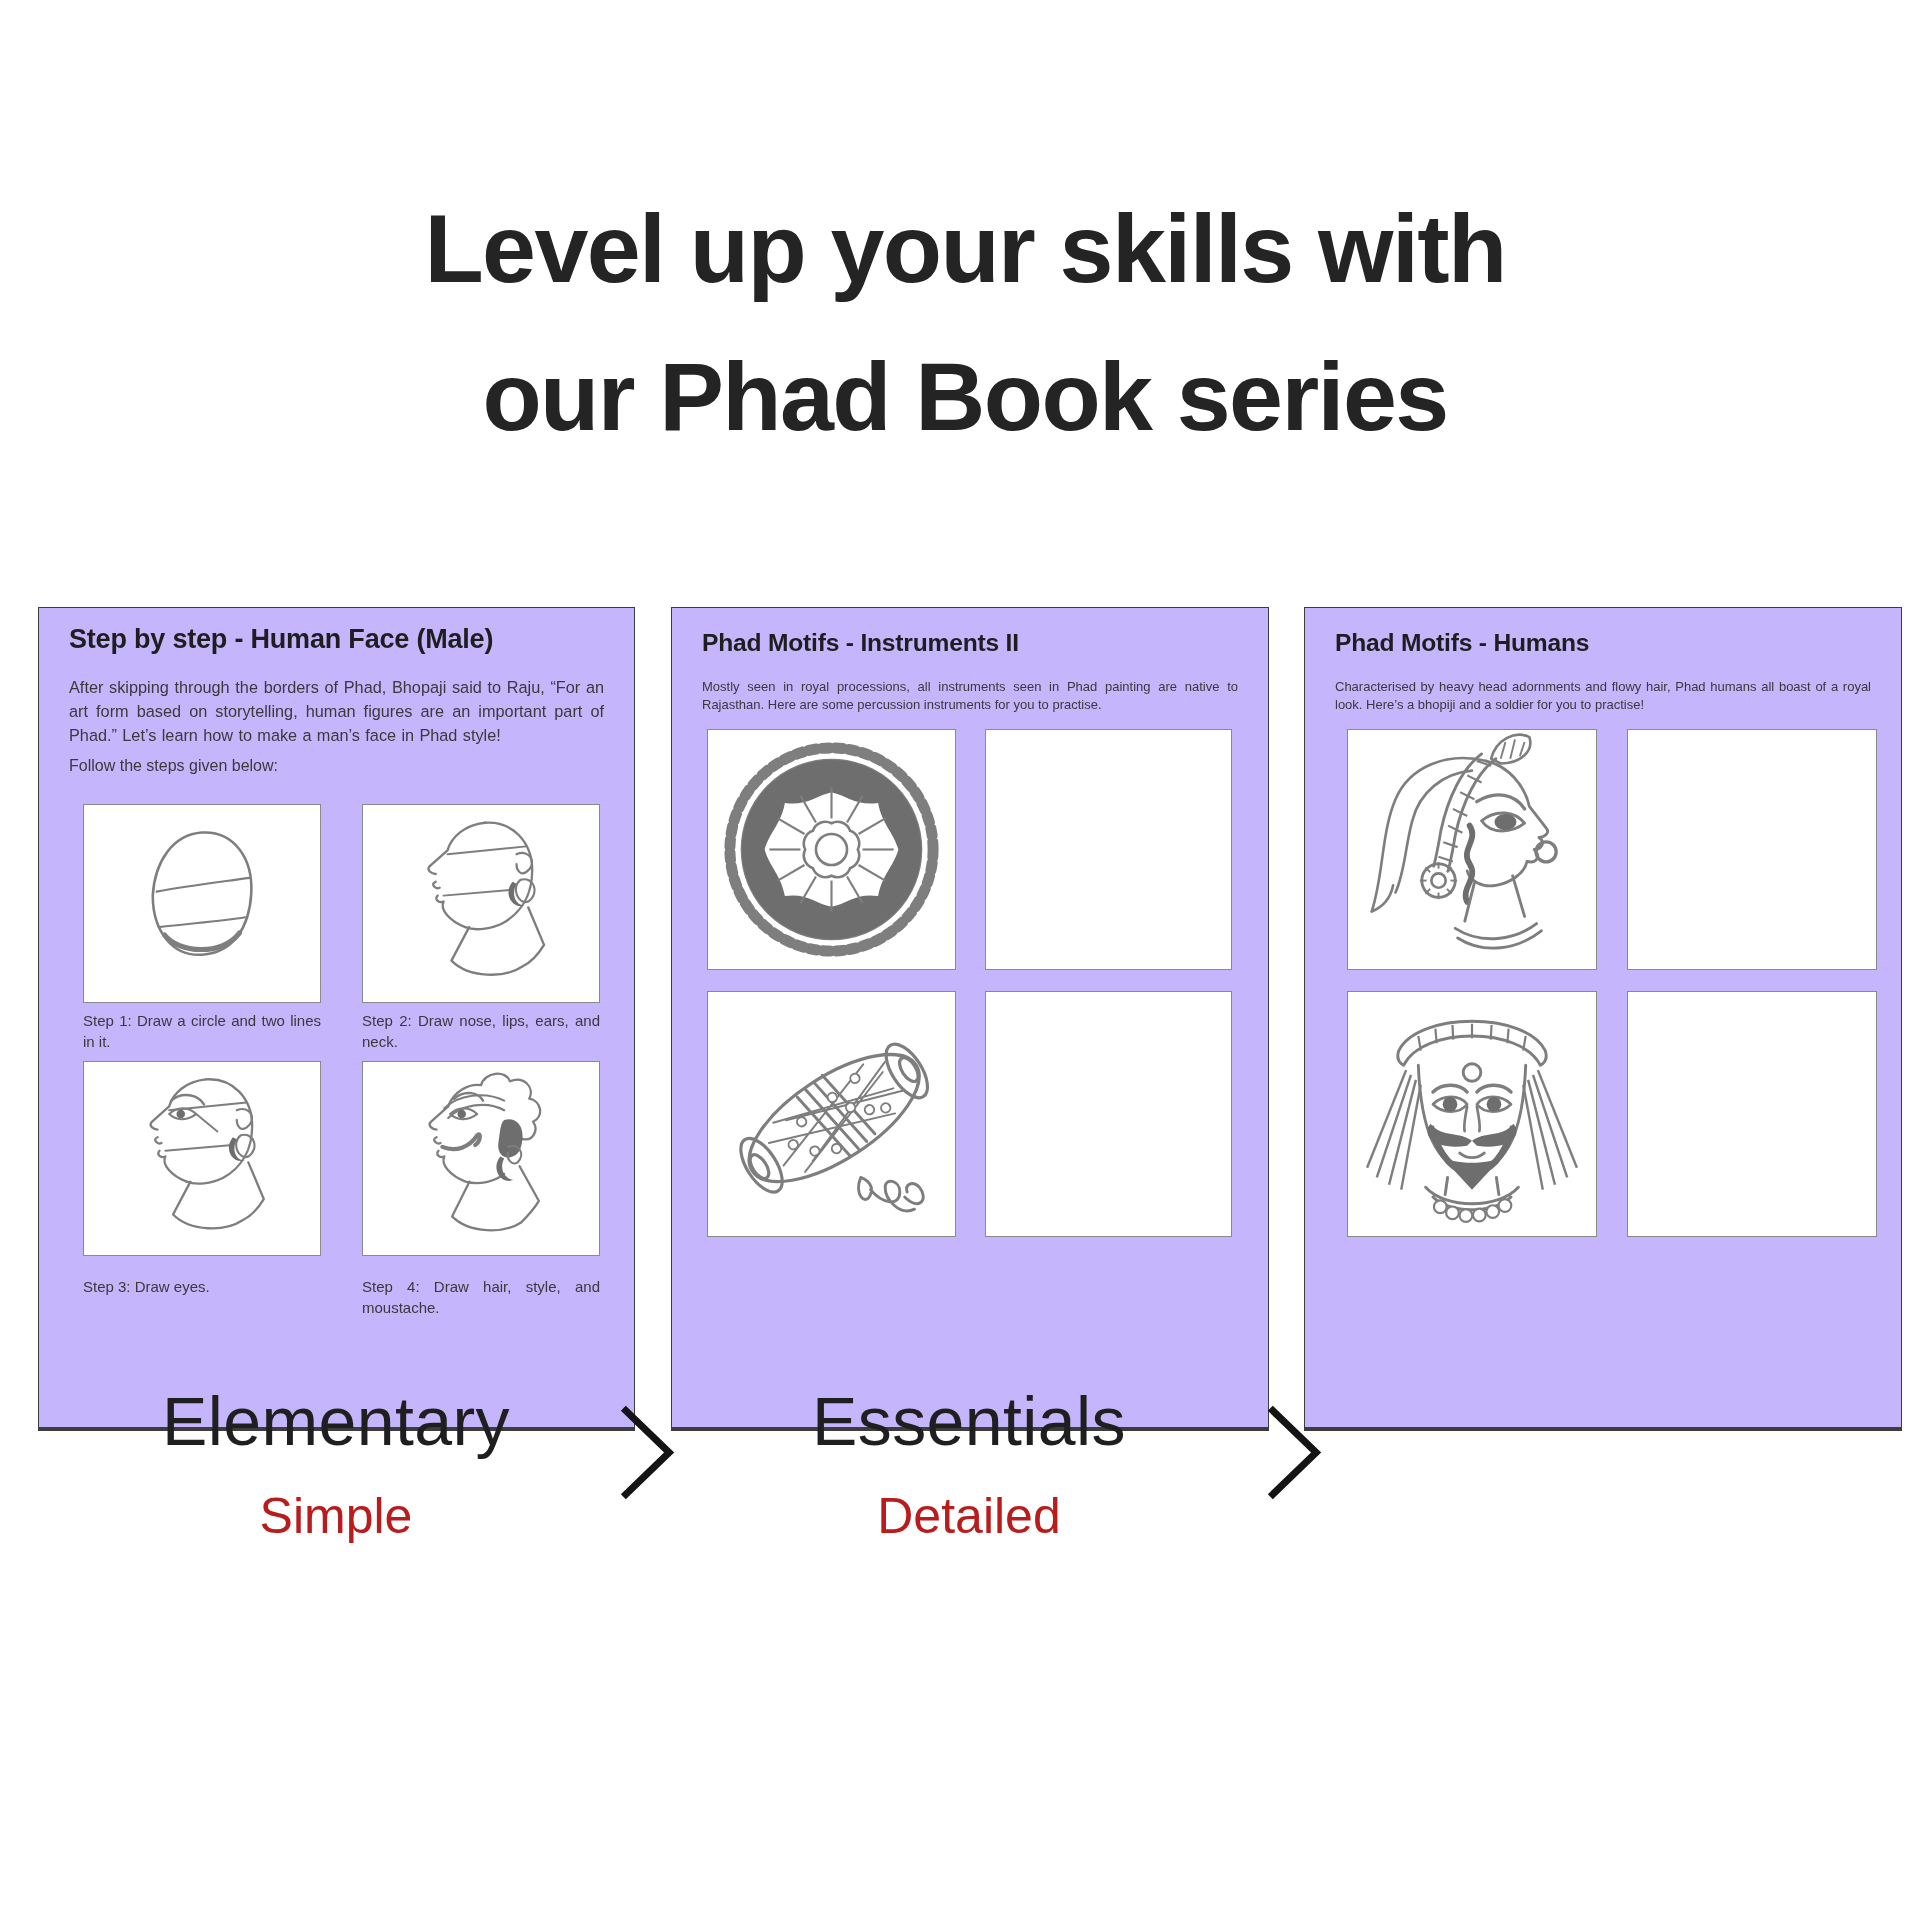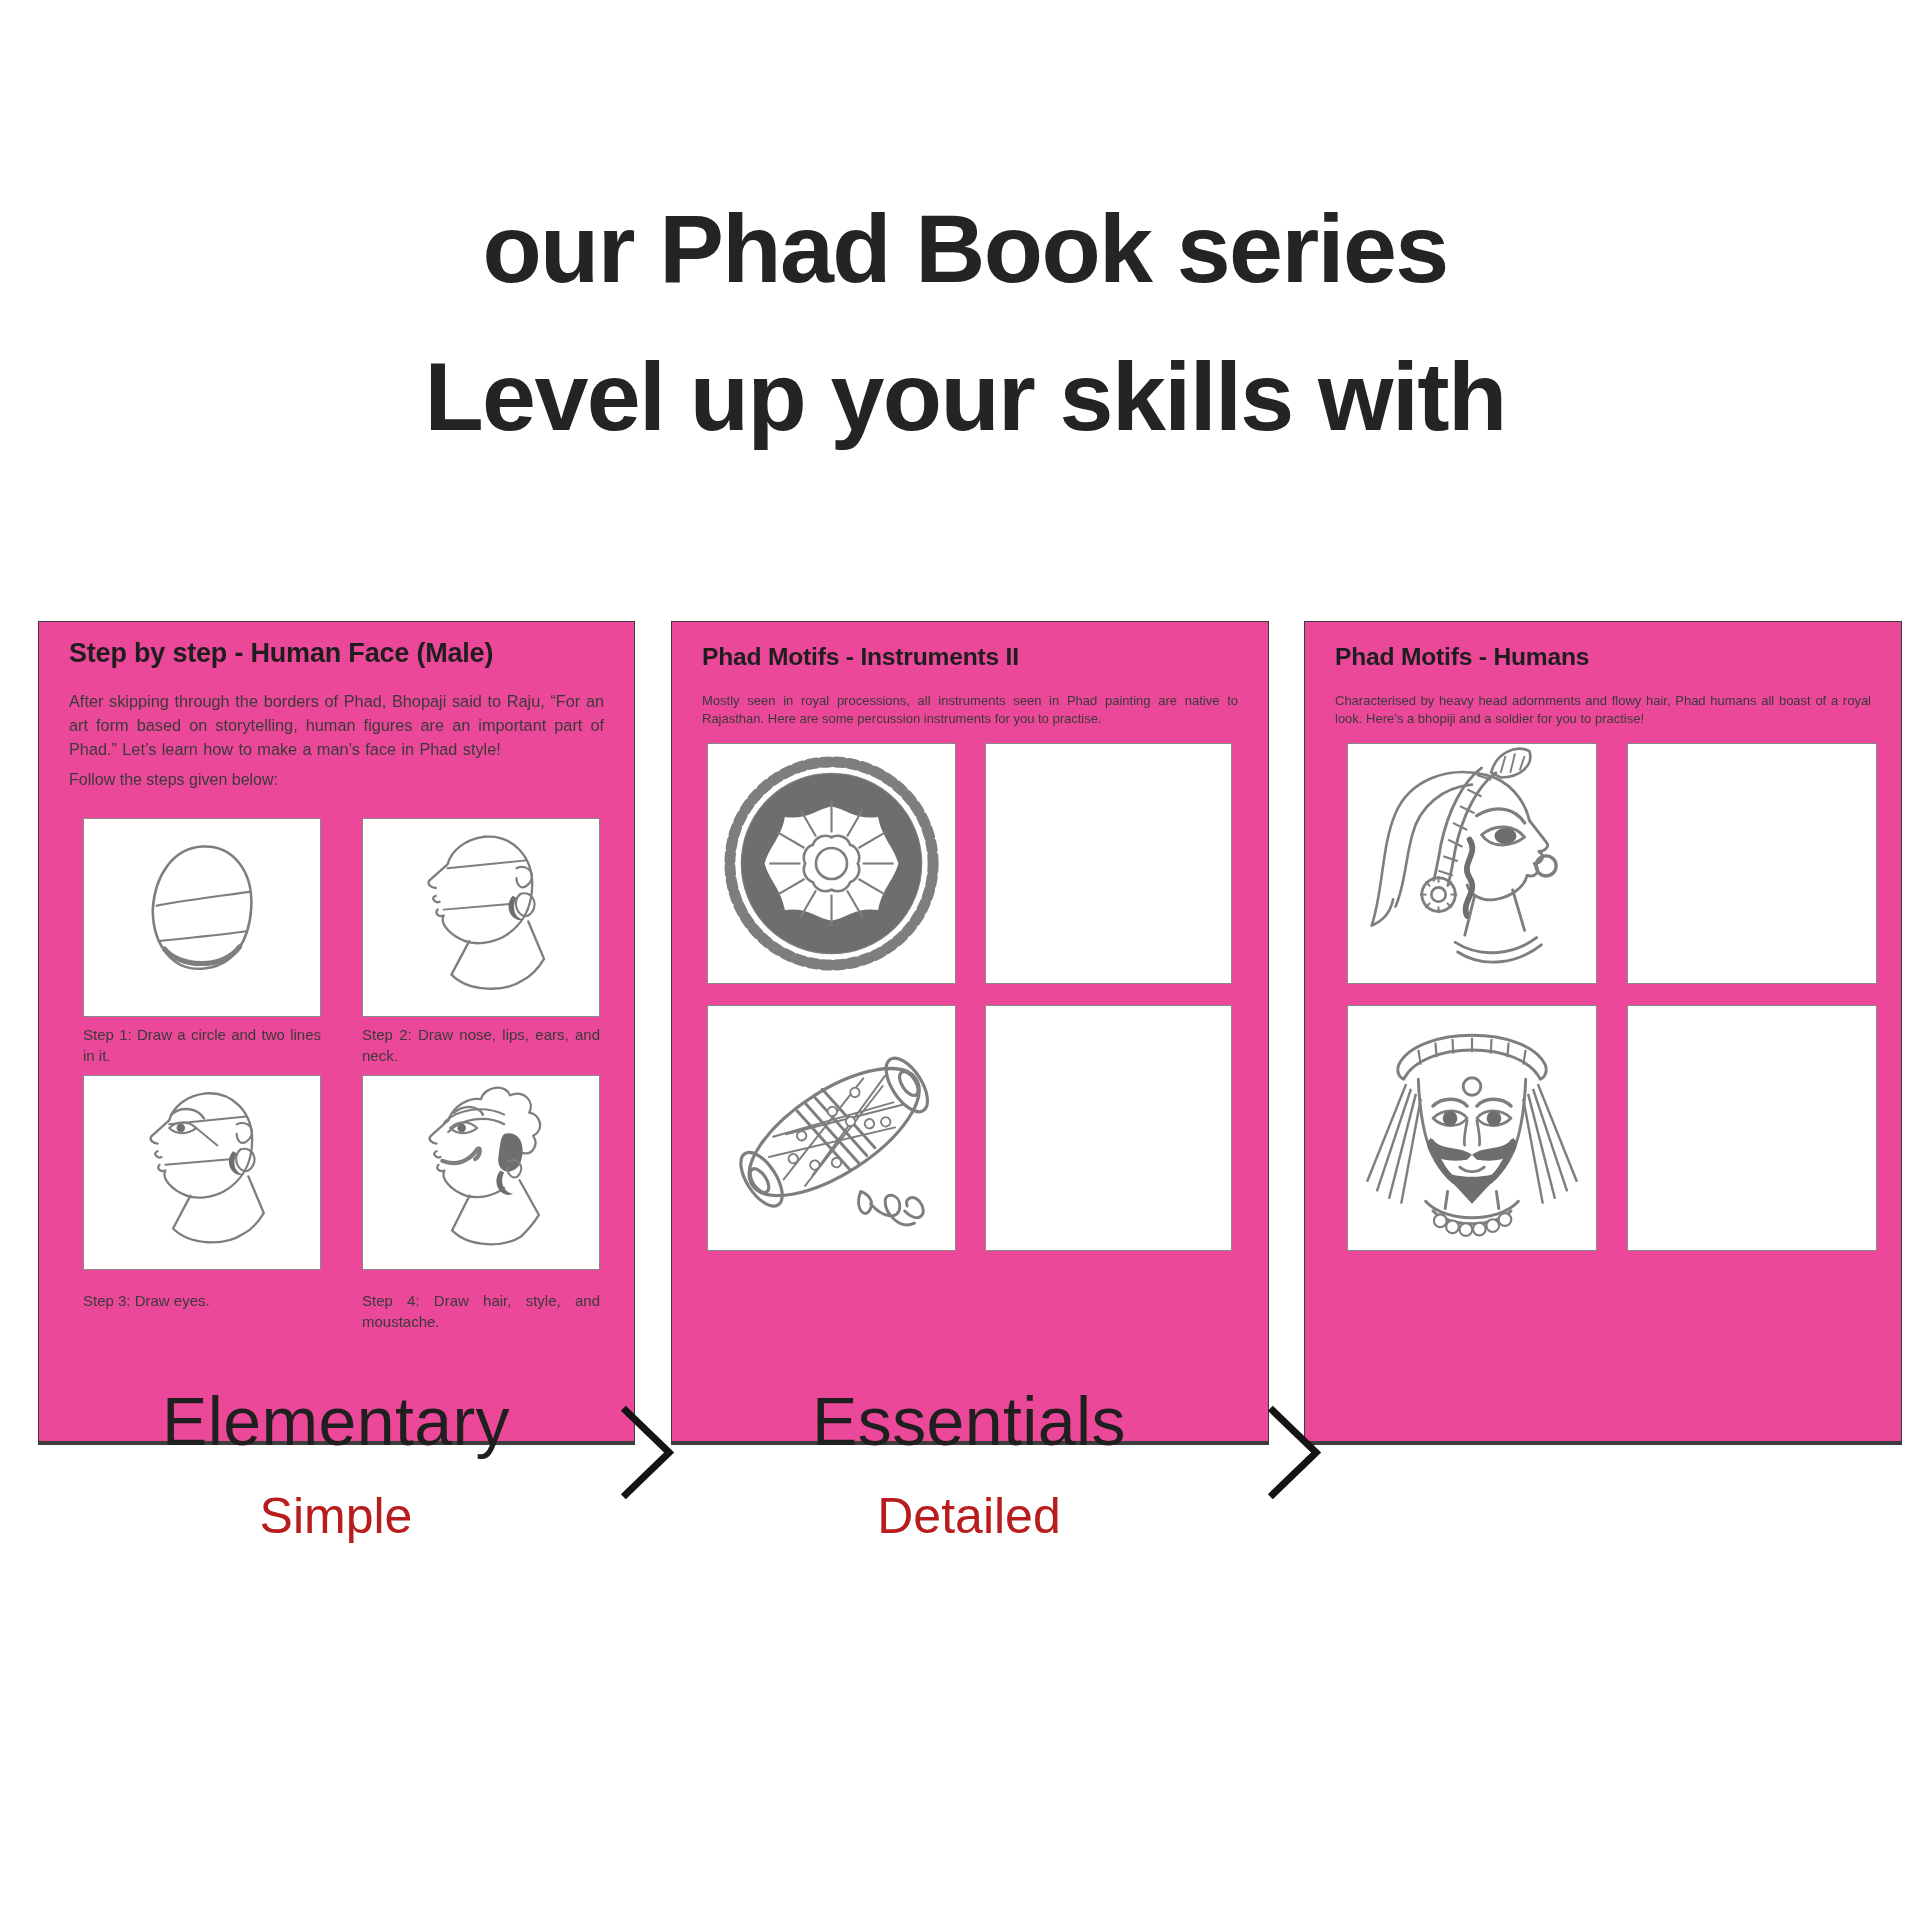--- a/index.html
+++ b/index.html
@@ -4,22 +4,22 @@
 <style>
   html,body{margin:0;padding:0;background:#ffffff;}
   body{width:1930px;height:1930px;position:relative;font-family:"Liberation Sans",sans-serif;color:#262626;}
   .stage{position:absolute;inset:0;background:#fff;overflow:hidden;}
 
   
   .title{position:absolute;top:175px;left:0;width:100%;text-align:center;
          font-size:97px;font-weight:700;letter-spacing:-1.6px;line-height:148px;color:#242424;}
 
   
-  .panel{position:absolute;top:607px;height:824px;background:#ec4899;
-         border:1.6px solid #3d3d3d;border-bottom-width:4px;box-sizing:border-box;margin-top:14px;}
+  .panel{position:absolute;top:607px;height:824px;background:#c4b5fd;
+         border:1.6px solid #3d3d3d;border-bottom-width:4px;box-sizing:border-box;}
   .panel1{left:38px;width:597px;}
   .panel2{left:671px;width:598px;}
   .panel3{left:1304px;width:598px;}
 
   .p-heading{position:absolute;left:30px;right:30px;font-weight:700;color:#1e1e1e;letter-spacing:-0.2px;}
   .panel1 .p-heading{top:16px;font-size:27px;}
   .panel2 .p-heading,.panel3 .p-heading{top:20.6px;font-size:24.6px;}
 
   .p-intro{position:absolute;left:30px;right:30px;color:#3a3a3a;text-align:justify;}
   .panel1 .p-intro{top:67px;font-size:16.3px;line-height:24px;word-spacing:0.8px;}
@@ -63,22 +63,22 @@
   .chev2{left:1264px;}
 
   .sk{stroke:#7e7e7e;fill:none;stroke-linecap:round;stroke-linejoin:round;}
 </style>
 </head>
 <body>
 
 <div class="stage">
 
   <div class="title">
+    <div>Level up your skills with</div>
     <div>our Phad Book series</div>
-    <div>Level up your skills with</div>
   </div>
 
   <div class="panel panel1">
     <div class="p-heading">Step by step - Human Face (Male)</div>
     <div class="p-intro">After skipping through the borders of Phad, Bhopaji said to Raju, “For an art form based on storytelling, human figures are an important part of Phad.” Let’s learn how to make a man’s face in Phad style!</div>
     <div class="p-follow">Follow the steps given below:</div>
 
     <div class="sbox s1">
       <svg viewBox="0 0 100 100">
         <path class="sk" stroke-width="1.3" d="M50,14 C66,13 76,27 75,45 C74,62 66,75 50,76 C35,77 25,64 25,46 C26,29 35,15 50,14 Z"></path>

